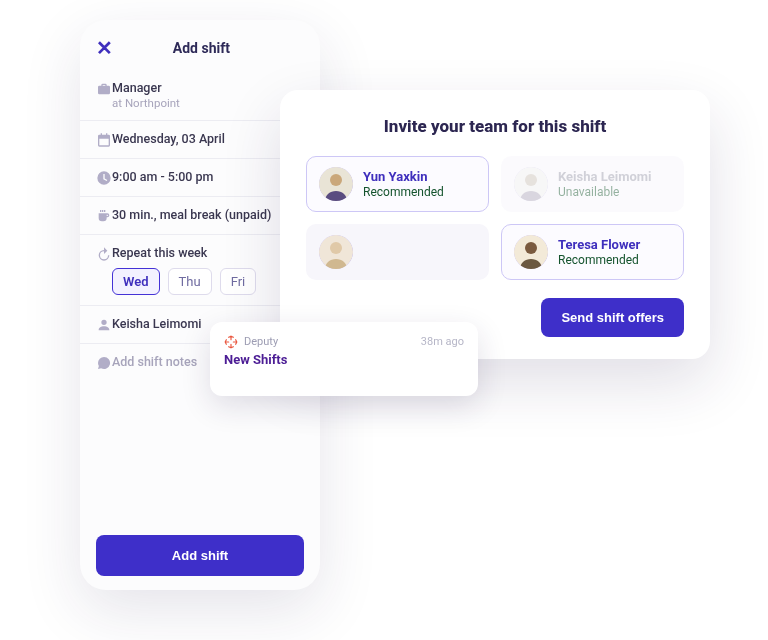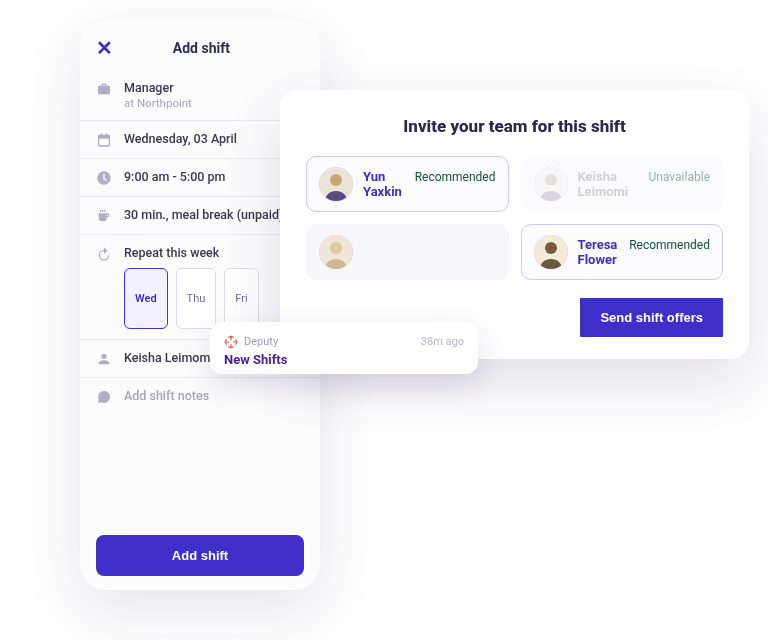--- a/index.html
+++ b/index.html
@@ -44,45 +44,45 @@
     text-align: center;
     font-weight: 700;
     font-size: 14px;
     color: #2e2a58;
     margin-right: 14px;
   }
   .rows { flex: 1; }
   .row {
     display: flex;
     align-items: flex-start;
-    gap: 12px;
+    gap: 0;
     padding: 10px 16px;
     border-bottom: 1px solid #ececf2;
     font-size: 12.5px;
     color: #4a4a68;
   }
   .row:last-child { border-bottom: none; }
   .row .icon {
     width: 16px; height: 16px;
     display: flex; align-items: center; justify-content: center;
     color: #b1adc7;
     flex-shrink: 0;
     margin-top: 1px;
   }
   .row .icon svg { width: 16px; height: 16px; fill: currentColor; }
   .row .body { flex: 1; }
   .row .line1 { color: #3a3750; font-weight: 500; }
   .row .line2 { color: #a7a4bb; font-size: 11.5px; margin-top: 1px; }
 
   .daychips { display: flex; gap: 8px; margin-top: 8px; }
   .chip {
-    padding: 23px 10px;
+    padding: 5px 10px;
     border: 1px solid #dedbec;
     border-radius: 6px;
-    font-size: 11px;
+    font-size: 13px;
     color: #6f6ba0;
     background: #fff;
     cursor: pointer;
   }
   .chip.selected {
     border-color: #4432d6;
     color: #3f2fbd;
     background: #f3f1ff;
     font-weight: 600;
   }
@@ -100,21 +100,21 @@
     font-weight: 700;
     font-size: 13px;
     cursor: pointer;
   }
 
   
   .panel {
     position: absolute;
     left: 280px;
     top: 90px;
-    width: 469px;
+    width: 430px;
     background: #fff;
     border-radius: 18px;
     box-shadow: 0 24px 60px rgba(40,30,80,0.14);
     padding: 26px 26px 22px;
   }
   .panel h2 {
     text-align: center;
     font-size: 17px;
     font-weight: 800;
     color: #2c2651;
@@ -143,46 +143,46 @@
   .card.disabled { opacity: 0.45; cursor: default; }
   .avatar {
     width: 34px; height: 34px;
     border-radius: 50%;
     background: linear-gradient(135deg,#d8cff0,#b8aee6);
     flex-shrink: 0;
     display: flex; align-items: center; justify-content: center;
     overflow: hidden;
   }
   .avatar svg { width: 34px; height: 34px; }
-  .card .info { display: flex; flex-direction: row; justify-content: center; }
+  .card .info { display: flex; flex-direction: column; justify-content: center; }
   .card .name { font-weight: 700; font-size: 13px; color: #3f2fbd; }
   .card.disabled .name { color: #99a; }
   .card .status { font-size: 12px; color: #14532d; margin-top: 1px; }
   .panel-footer { display: flex; justify-content: flex-end; }
   .btn-secondary {
     background: #3e2fc9;
     color: #fff;
     border: none;
-    border-radius: 1px;
+    border-radius: 8px;
     padding: 12px 20px;
     font-weight: 700;
     font-size: 13px;
     cursor: pointer;
   }
 
   
   .notif {
     position: absolute;
     left: 210px;
     top: 322px;
     width: 268px;
     background: #fff;
     border-radius: 12px;
     box-shadow: 0 10px 30px rgba(40,30,80,0.14);
-    padding: 12px 14px 4px;
+    padding: 12px 14px 26px;
   }
   .notif-top {
     display: flex;
     align-items: center;
     gap: 6px;
     margin-bottom: 4px;
   }
   .notif-app-icon {
     width: 14px; height: 14px;
     color: #e9573f;

